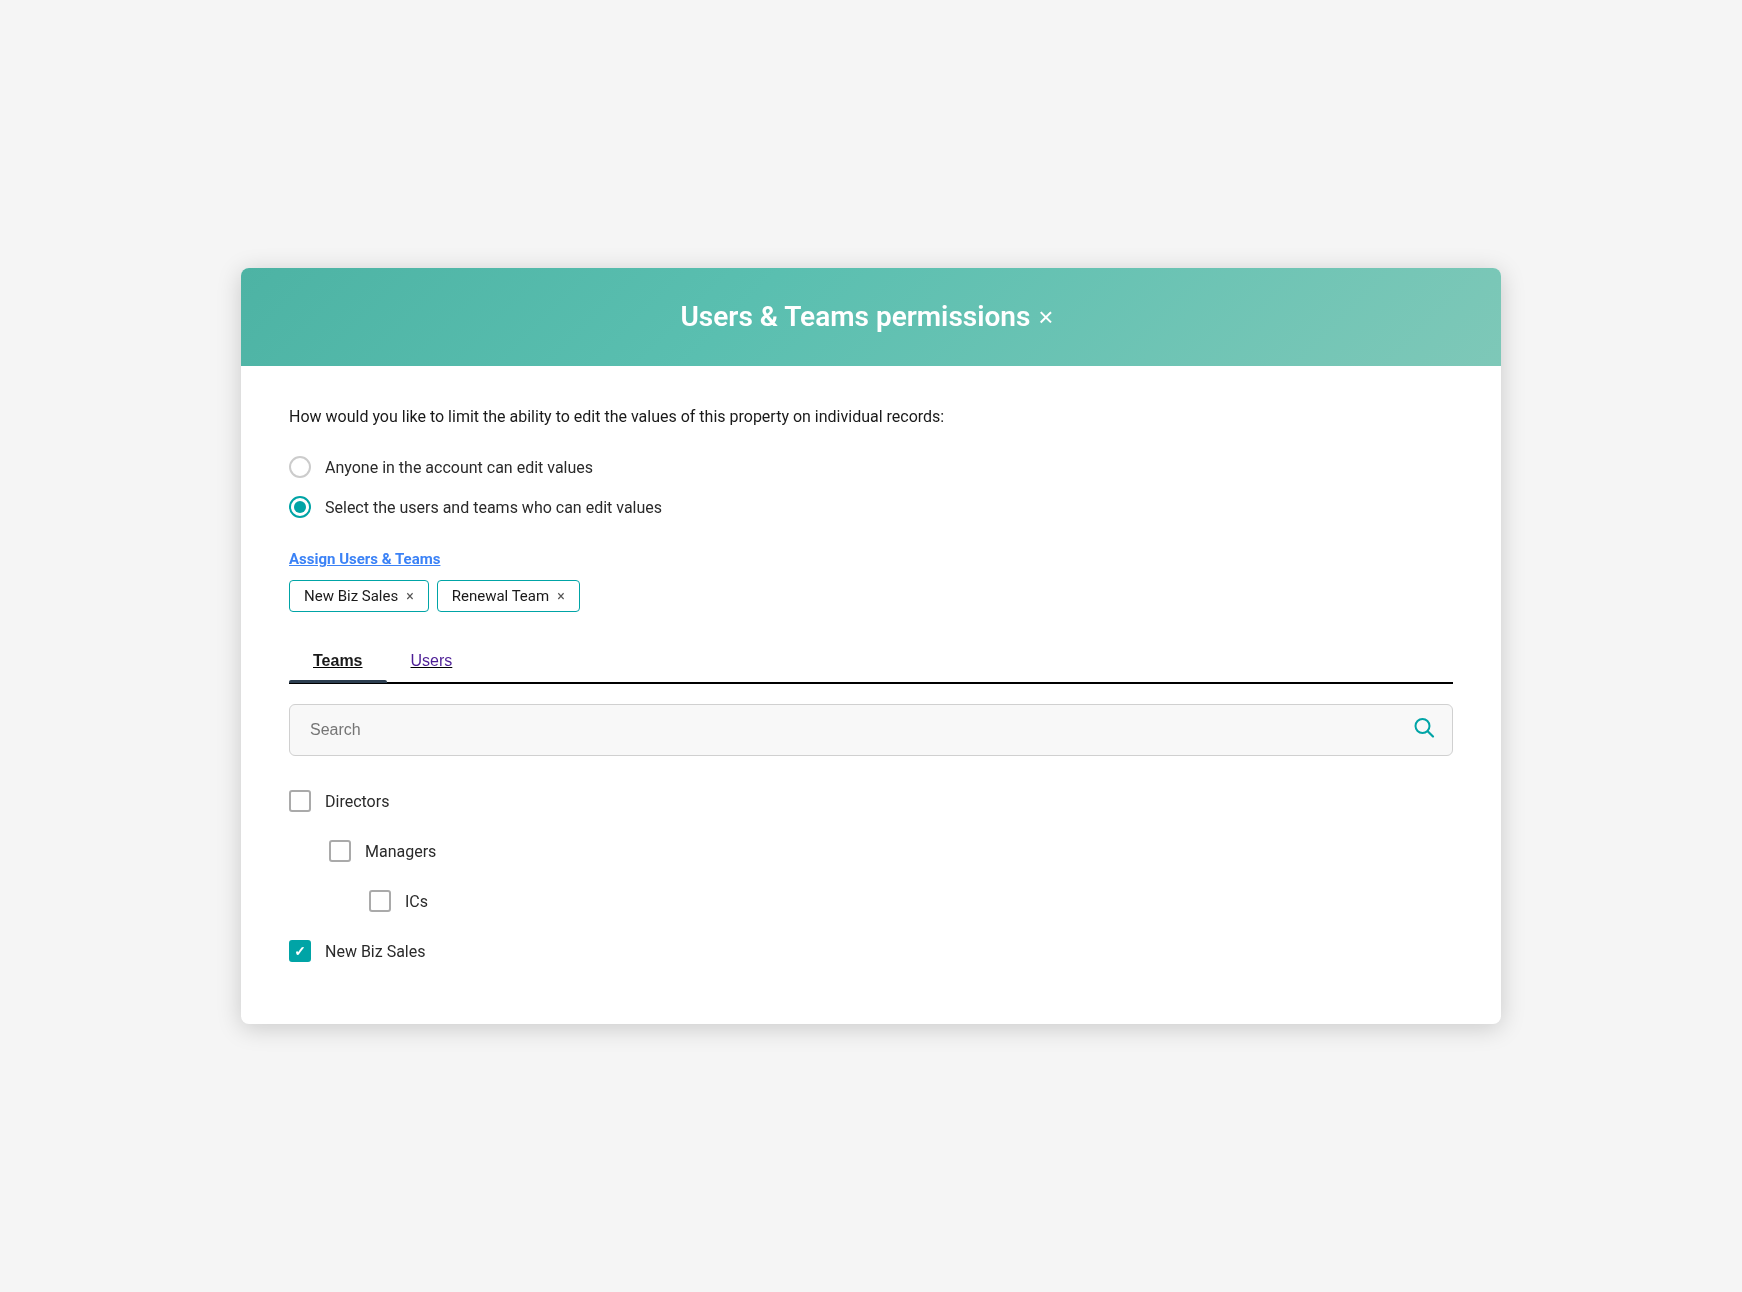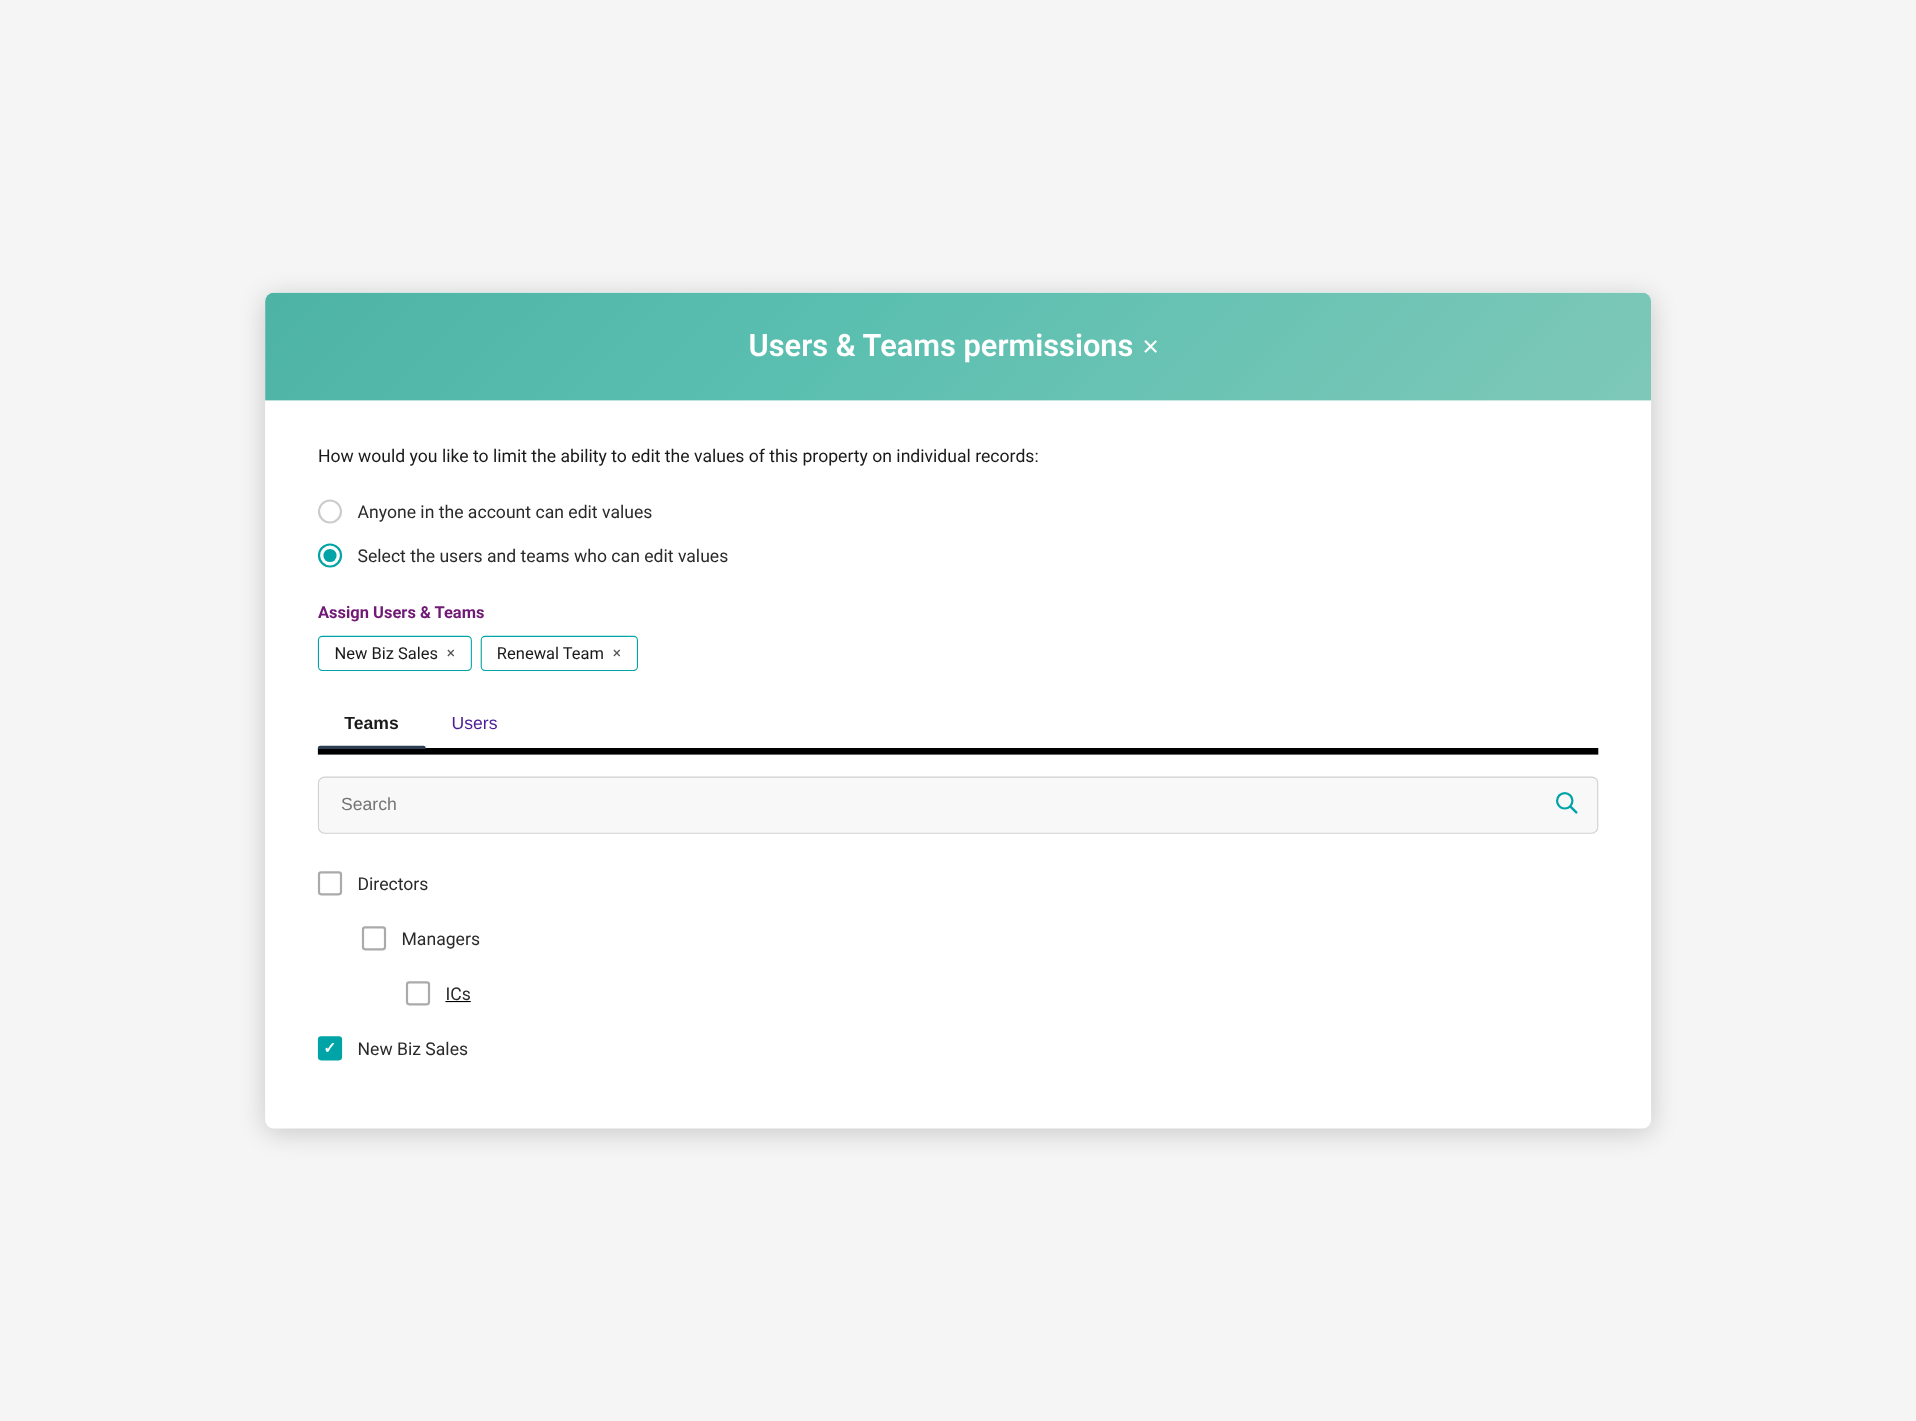--- a/index.html
+++ b/index.html
@@ -103,22 +103,23 @@
       color: #2a2a2a;
     }
 
     .assign-section {
       margin-bottom: 24px;
     }
 
     .assign-label {
       font-size: 15px;
       font-weight: 700;
-      color: #701a75;
+      color: #3b82f6;
       margin-bottom: 12px;
+      text-decoration: underline;
     }
 
     .tags-container {
       display: flex;
       flex-wrap: wrap;
       gap: 8px;
     }
 
     .tag {
       display: flex;
@@ -136,21 +137,22 @@
       cursor: pointer;
       color: #555;
       font-size: 14px;
       line-height: 1;
     }
 
     .tabs {
       display: flex;
       gap: 0;
       margin-top: 28px;
-      border-bottom: 6px solid #000000;
+      border-bottom: 2px solid #000000;
+      text-decoration: underline;
     }
 
     .tab {
       padding: 12px 24px;
       font-size: 16px;
       cursor: pointer;
       color: #4c1d95;
       font-weight: 400;
       position: relative;
       border: none;
@@ -211,21 +213,20 @@
       gap: 14px;
       padding: 14px 0;
     }
 
     .team-item.indent-1 {
       padding-left: 40px;
     }
 
     .team-item.indent-2 {
       padding-left: 80px;
-      text-decoration: underline;
     }
 
     .checkbox {
       width: 22px;
       height: 22px;
       border: 2px solid #aaa;
       border-radius: 3px;
       display: flex;
       align-items: center;
       justify-content: center;

